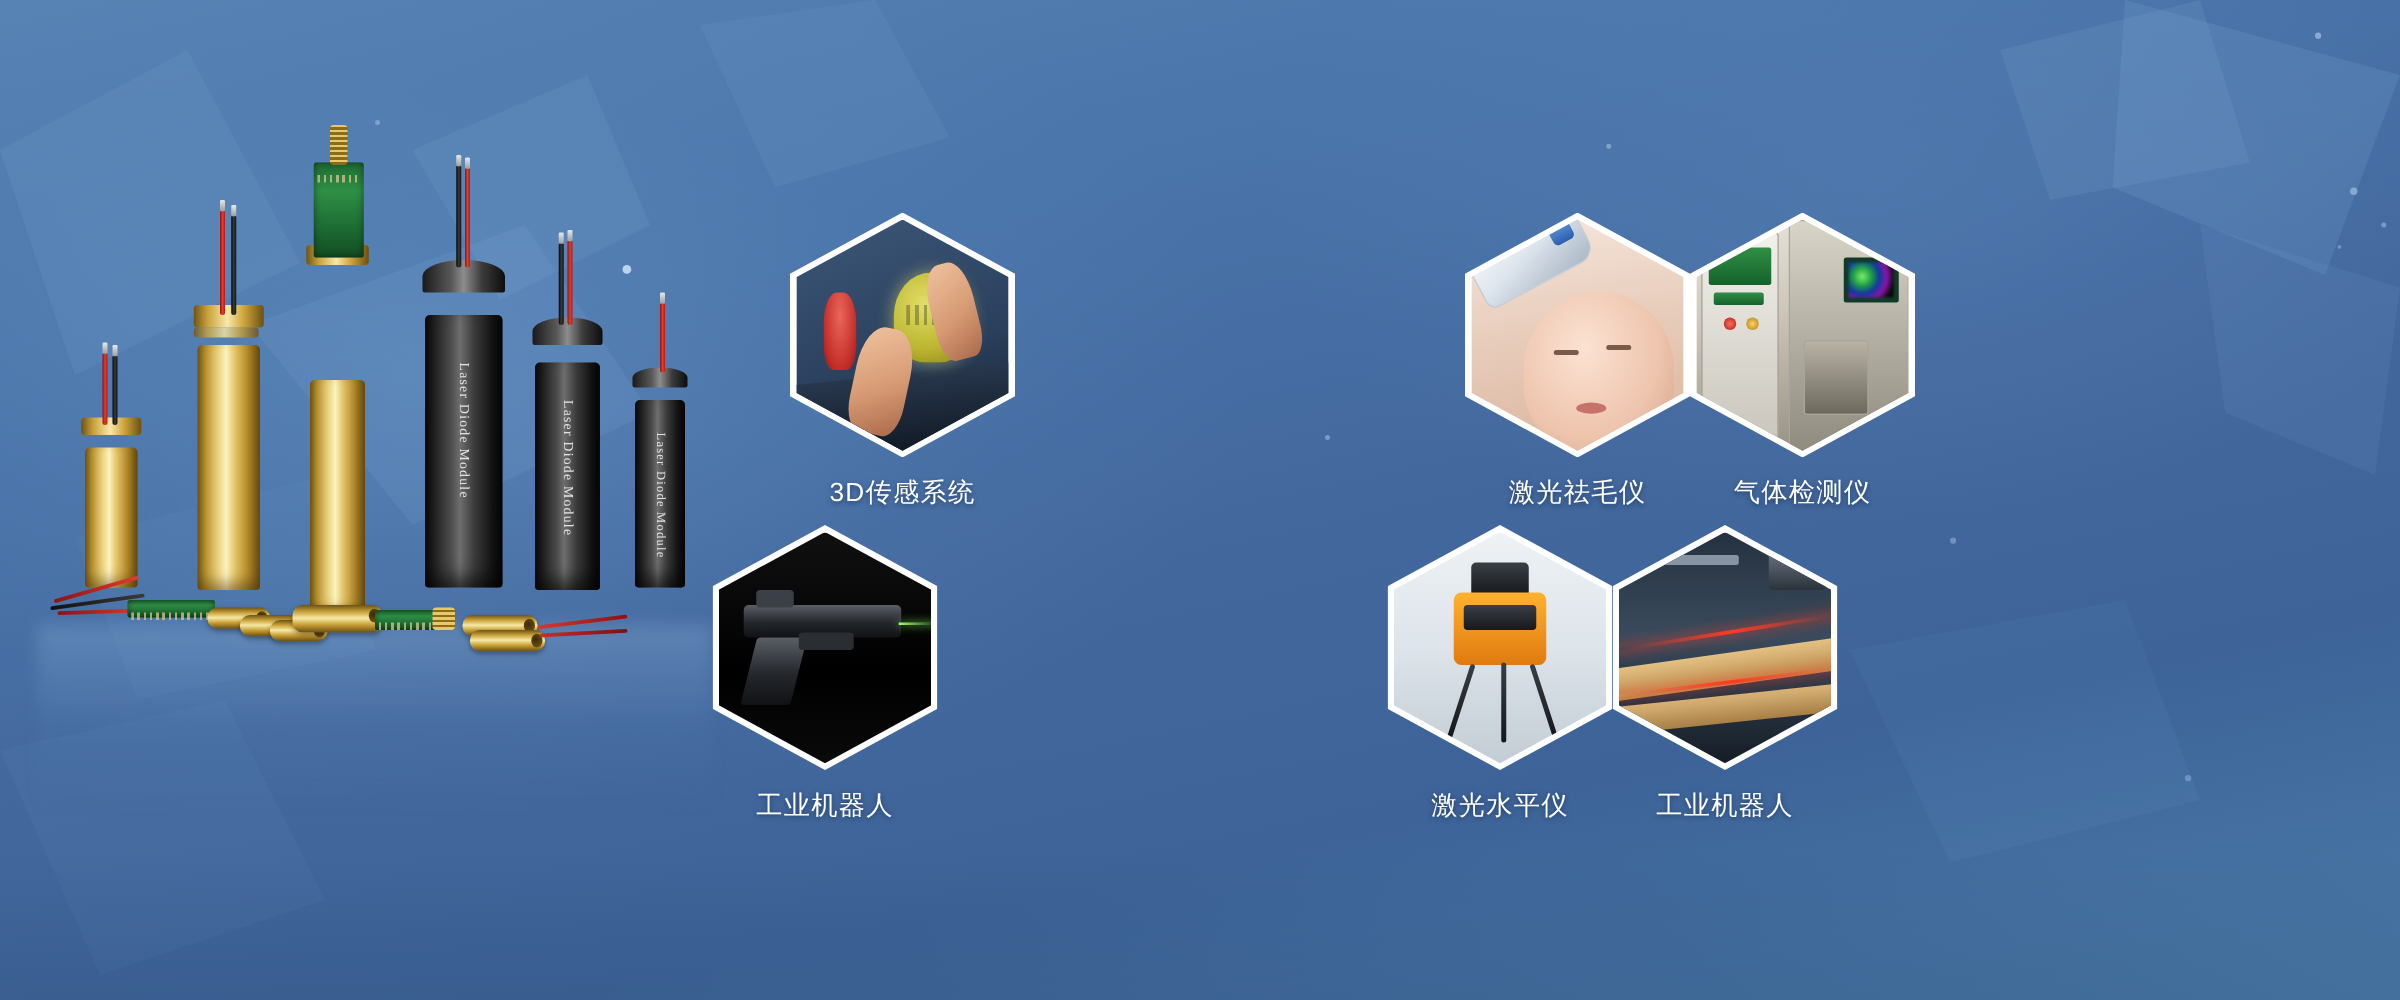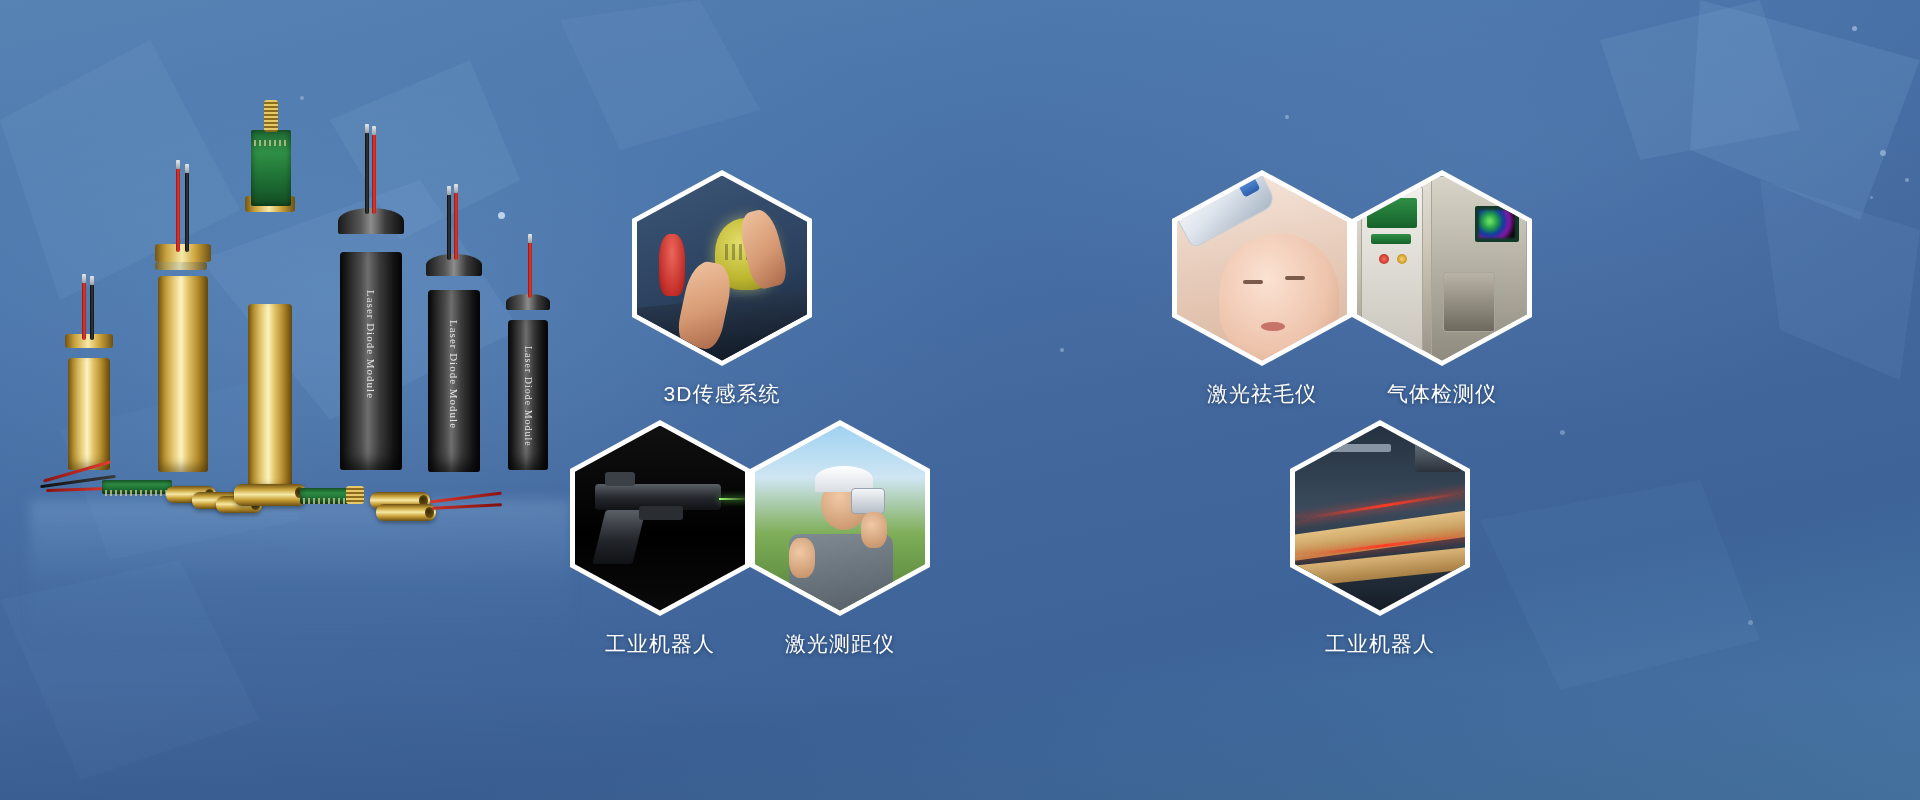--- a/index.html
+++ b/index.html
@@ -381,37 +381,37 @@
             <div class="pistol" style="left:24px;top:84px;width:40px;height:54px;transform:skewX(-14deg);"></div>
             <div class="pistol" style="left:64px;top:80px;width:44px;height:14px;background:#2a2d32;"></div>
             <div class="pistol" style="left:30px;top:46px;width:30px;height:14px;background:#3b4047;"></div>
             <div class="beam" style="left:144px;top:72px;width:36px;"></div>
           </div>
         </div>
       </div>
       <div class="hex-label">工业机器人</div>
     </div>
 
-    <div class="hex-cell" style="left:210px;top:250px;">
-      <div class="hex-outer">
-        <div class="hex-inner">
-          <div class="scene s-golf">
-            <div class="golfer-shirt" style="left:34px;top:108px;width:104px;height:82px;"></div>
-            <div class="golfer-head" style="left:66px;top:52px;width:46px;height:52px;"></div>
-            <div class="cap" style="left:60px;top:40px;width:58px;height:26px;"></div>
-            <div class="rf-dev" style="left:96px;top:62px;width:34px;height:26px;"></div>
-            <div class="golfer-head" style="left:106px;top:86px;width:26px;height:36px;border-radius:40%;"></div>
-            <div class="golfer-head" style="left:34px;top:112px;width:26px;height:40px;border-radius:40%;"></div>
-          </div>
-        </div>
-      </div>
-      <div class="hex-label">激光测距仪</div>
-    </div>
-
-
+
+
+    <div class="hex-cell" style="left:570px;top:250px;">
+      <div class="hex-outer">
+        <div class="hex-inner">
+          <div class="scene s-level">
+            <div class="lvl-top" style="left:62px;top:24px;width:46px;height:26px;"></div>
+            <div class="lvl-body" style="left:48px;top:48px;width:74px;height:58px;"></div>
+            <div class="lvl-top" style="left:56px;top:58px;width:58px;height:20px;border-radius:3px;"></div>
+            <div class="tripod-leg" style="left:52px;top:104px;height:62px;transform:rotate(18deg);"></div>
+            <div class="tripod-leg" style="left:86px;top:104px;height:64px;"></div>
+            <div class="tripod-leg" style="left:118px;top:104px;height:62px;transform:rotate(-18deg);"></div>
+          </div>
+        </div>
+      </div>
+      <div class="hex-label">激光水平仪</div>
+    </div>
 
     <div class="hex-cell" style="left:750px;top:250px;">
       <div class="hex-outer">
         <div class="hex-inner">
           <div class="scene s-line">
             <div class="plank" style="left:-10px;top:96px;width:200px;height:26px;transform:rotate(-8deg);"></div>
             <div class="plank" style="left:-10px;top:130px;width:200px;height:22px;transform:rotate(-6deg);background:linear-gradient(180deg,#d9b478,#a87f44);"></div>
             <div class="redline" style="left:-10px;top:78px;width:200px;transform:rotate(-9deg);"></div>
             <div class="redline" style="left:-10px;top:118px;width:200px;transform:rotate(-7deg);"></div>
             <div class="rb-dark" style="left:120px;top:12px;width:46px;height:34px;background:linear-gradient(180deg,#6e7a88,#2b323a);border-radius:4px;"></div>

